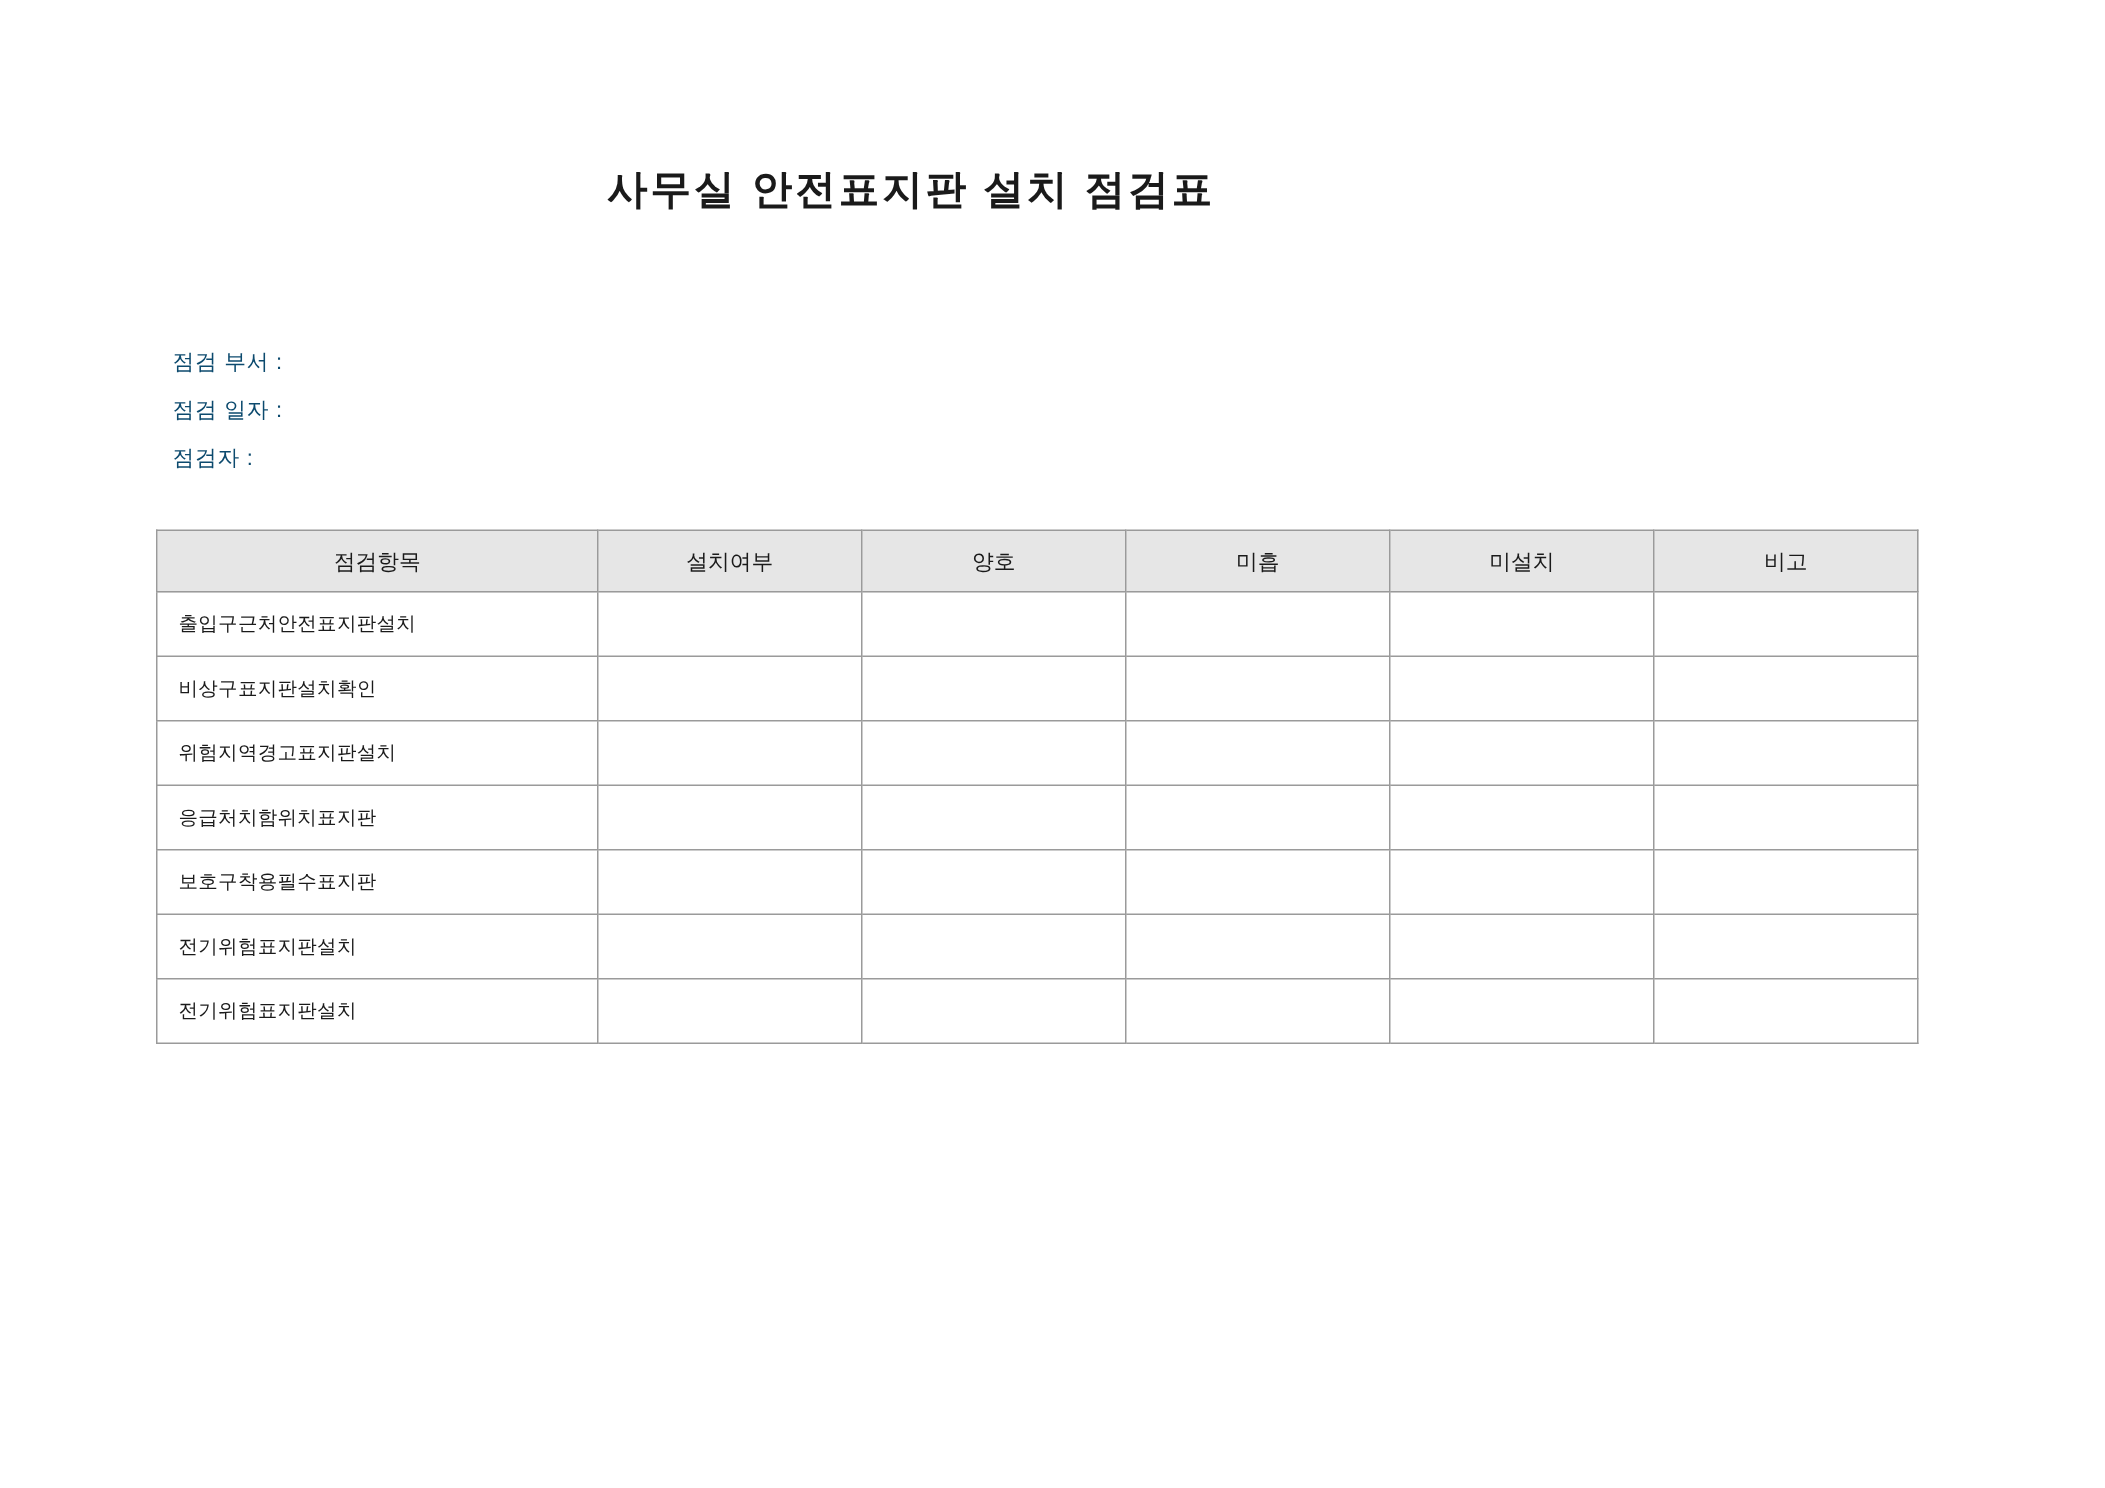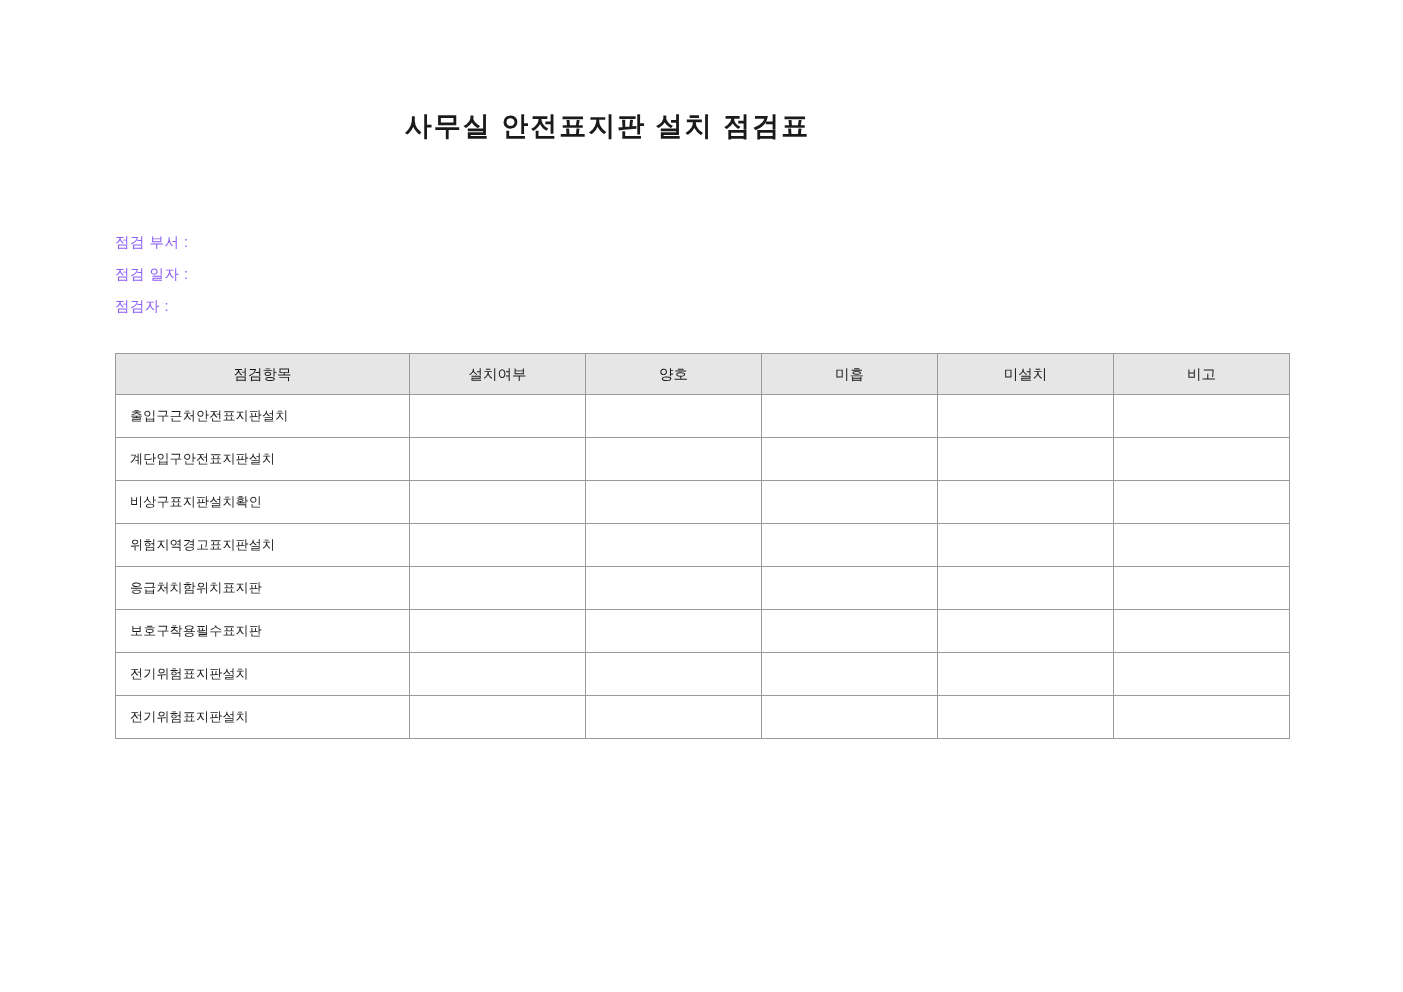--- a/index.html
+++ b/index.html
@@ -31,30 +31,30 @@
     font-weight: bold;
     letter-spacing: 2px;
     color: #1a1a1a;
   }
   .meta-block {
     position: absolute;
     top: 226px;
     left: 115px;
     font-size: 14.5px;
     line-height: 32px;
-    color: #8b5cf6;
+    color: #0c4a6e;
   }
   .meta-line {
     white-space: pre;
     letter-spacing: 0.5px;
   }
   table.checklist {
     position: absolute;
     top: 353px;
-    left: 115px;
+    left: 104px;
     width: 1174px;
     border-collapse: collapse;
     table-layout: fixed;
     font-size: 14px;
     border-radius: 29px;
   }
   table.checklist th,
   table.checklist td {
     border: 1px solid #9a9a9a;
     height: 42px;
@@ -116,28 +116,20 @@
     <tbody>
         <tr>
           <td class="item-cell">출입구근처안전표지판설치</td>
           <td class="blank-cell"></td>
           <td class="blank-cell"></td>
           <td class="blank-cell"></td>
           <td class="blank-cell"></td>
           <td class="blank-cell"></td>
         </tr>
         <tr>
-          <td class="item-cell">계단입구안전표지판설치</td>
-          <td class="blank-cell"></td>
-          <td class="blank-cell"></td>
-          <td class="blank-cell"></td>
-          <td class="blank-cell"></td>
-          <td class="blank-cell"></td>
-        </tr>
-        <tr>
           <td class="item-cell">비상구표지판설치확인</td>
           <td class="blank-cell"></td>
           <td class="blank-cell"></td>
           <td class="blank-cell"></td>
           <td class="blank-cell"></td>
           <td class="blank-cell"></td>
         </tr>
         <tr>
           <td class="item-cell">위험지역경고표지판설치</td>
           <td class="blank-cell"></td>

